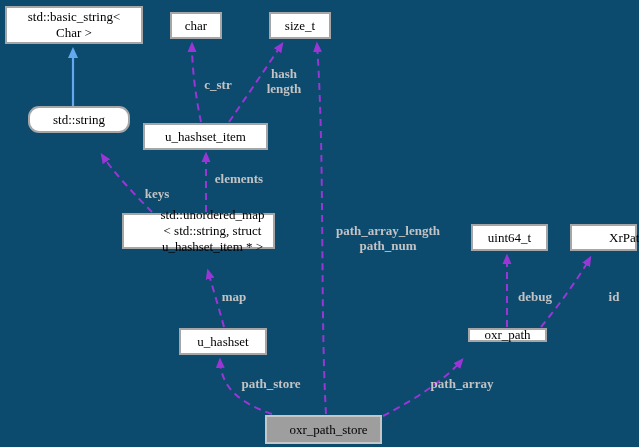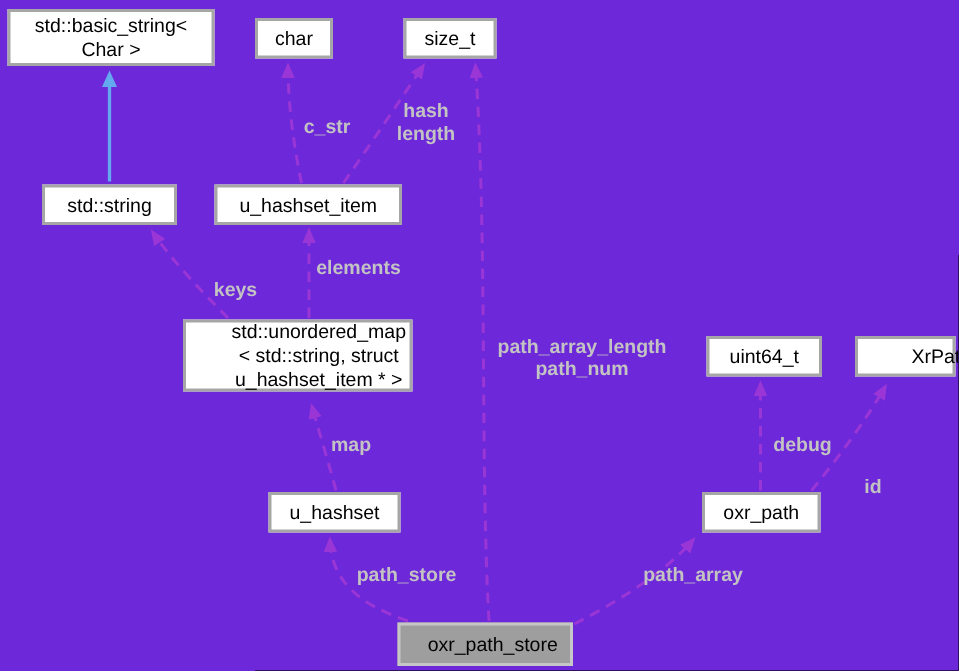--- a/index.html
+++ b/index.html
@@ -1,20 +1,20 @@
 <!DOCTYPE html>
 <html><head>
 <meta charset="utf-8">
 <style>
   html,body{margin:0;padding:0;background:#000;}
   #canvas{
     position:relative;
     width:639px;height:447px;
-    background:#6d28d9;
-    font-family:Liberation Sans, sans-serif;
+    background:#0c4a6e;
+    font-family:Liberation Serif, serif;
     overflow:hidden;
   }
   #edges{position:absolute;left:0;top:0;width:639px;height:447px;}
   .node{
     position:absolute;
     box-sizing:border-box;
     background:#ffffff;
     border:2px solid #a6a6a6;
     color:#000000;
     font-size:13px;
@@ -79,53 +79,53 @@
     <path d="M 541,327 C 559,305 578,279 590,258" stroke="#9a36d6" stroke-width="2" stroke-dasharray="7,5" fill="none" marker-end="url(#arrow-purple)"></path>
   </svg>
 
   <div class="node" style="left:5px;top:6px;width:138px;height:38px;">std::basic_string&lt;
 Char &gt;</div>
 
   <div class="node" style="left:269px;top:12px;width:62px;height:27px;">size_t</div>
 
   <div class="node" style="left:170px;top:12px;width:52px;height:27px;">char</div>
 
-  <div class="node" style="left:28px;top:123px;width:90px;height:27px;">std::string</div>
+  <div class="node" style="left:28px;top:106px;width:102px;height:27px;border-radius:11px;">std::string</div>
 
   <div class="node" style="left:143px;top:123px;width:125px;height:27px;">u_hashset_item</div>
 
-  <div class="node" style="left:122px;top:213px;width:153px;height:48px;padding-left:28px;">std::unordered_map
+  <div class="node" style="left:122px;top:213px;width:153px;height:36px;padding-left:28px;">std::unordered_map
 &lt; std::string, struct
 u_hashset_item * &gt;</div>
 
   <div class="node" style="left:471px;top:224px;width:77px;height:27px;">uint64_t</div>
 
   <div class="node" style="left:570px;top:224px;width:67px;height:27px;padding-left:48px;">XrPath</div>
 
   <div class="node" style="left:179px;top:328px;width:88px;height:27px;">u_hashset</div>
 
-  <div class="node" style="left:468px;top:328px;width:79px;height:27px;text-align:center;">oxr_path</div>
+  <div class="node" style="left:468px;top:328px;width:79px;height:14px;text-align:center;">oxr_path</div>
 
   <div class="node highlight" style="left:265px;top:415px;width:117px;height:29px;">oxr_path_store</div>
 
   <div class="edge-label" style="left:218px;top:84px;">c_str</div>
 
   <div class="edge-label" style="left:284px;top:81px;">hash
 length</div>
 
   <div class="edge-label" style="left:157px;top:177px;margin-top:16px;">keys</div>
 
   <div class="edge-label" style="left:239px;top:178px;">elements</div>
 
   <div class="edge-label" style="left:234px;top:296px;">map</div>
 
   <div class="edge-label" style="left:388px;top:238px;">path_array_length
 path_num</div>
 
   <div class="edge-label" style="left:535px;top:296px;">debug</div>
 
-  <div class="edge-label" style="left:582px;top:296px;margin-top:28px;">id</div>
+  <div class="edge-label" style="left:614px;top:296px;">id</div>
 
   <div class="edge-label" style="left:271px;top:383px;">path_store</div>
 
   <div class="edge-label" style="left:462px;top:383px;">path_array</div>
 
 </div>
 
 </body></html>

